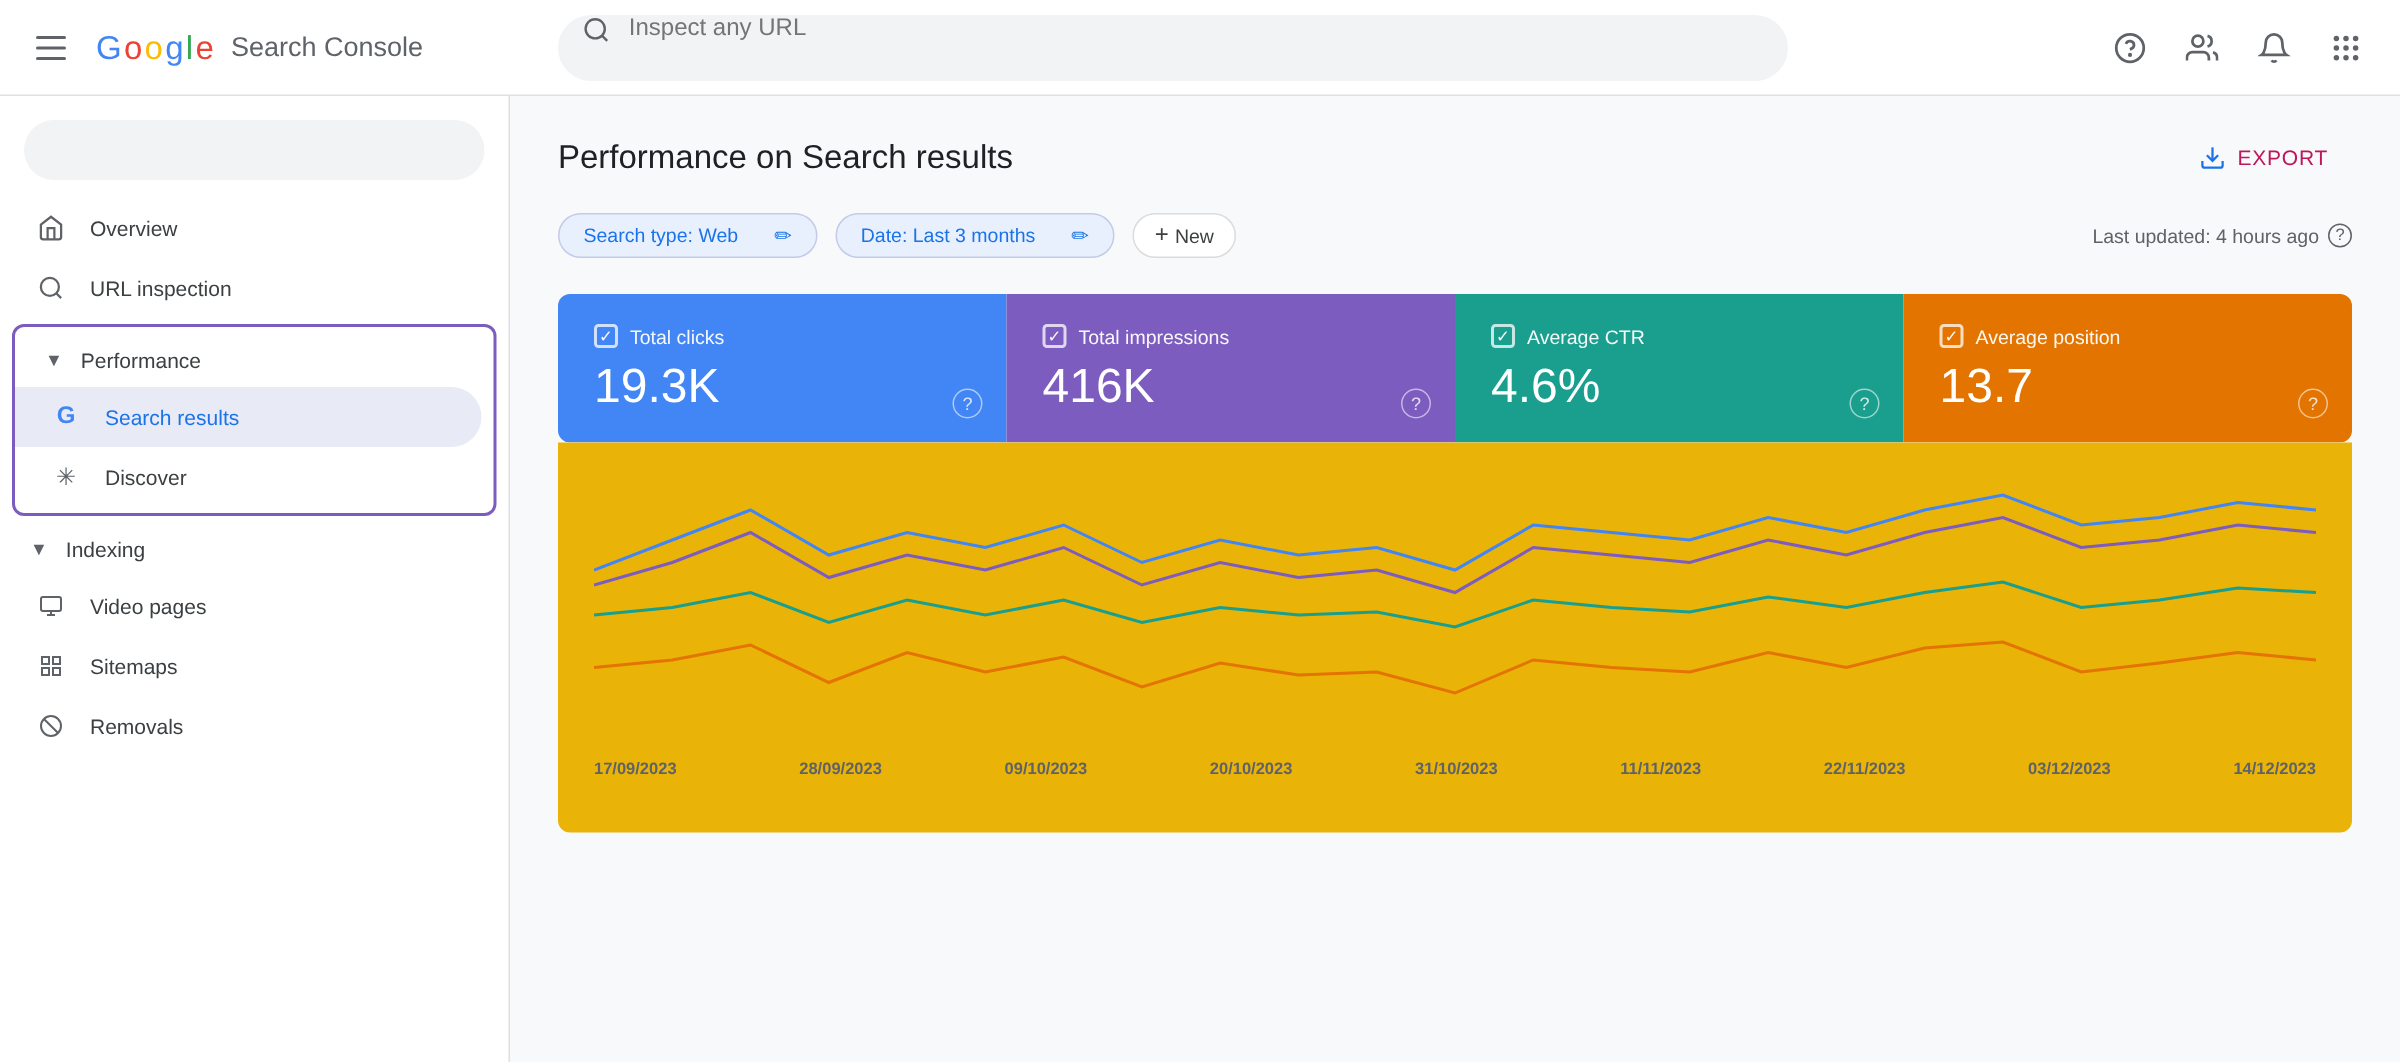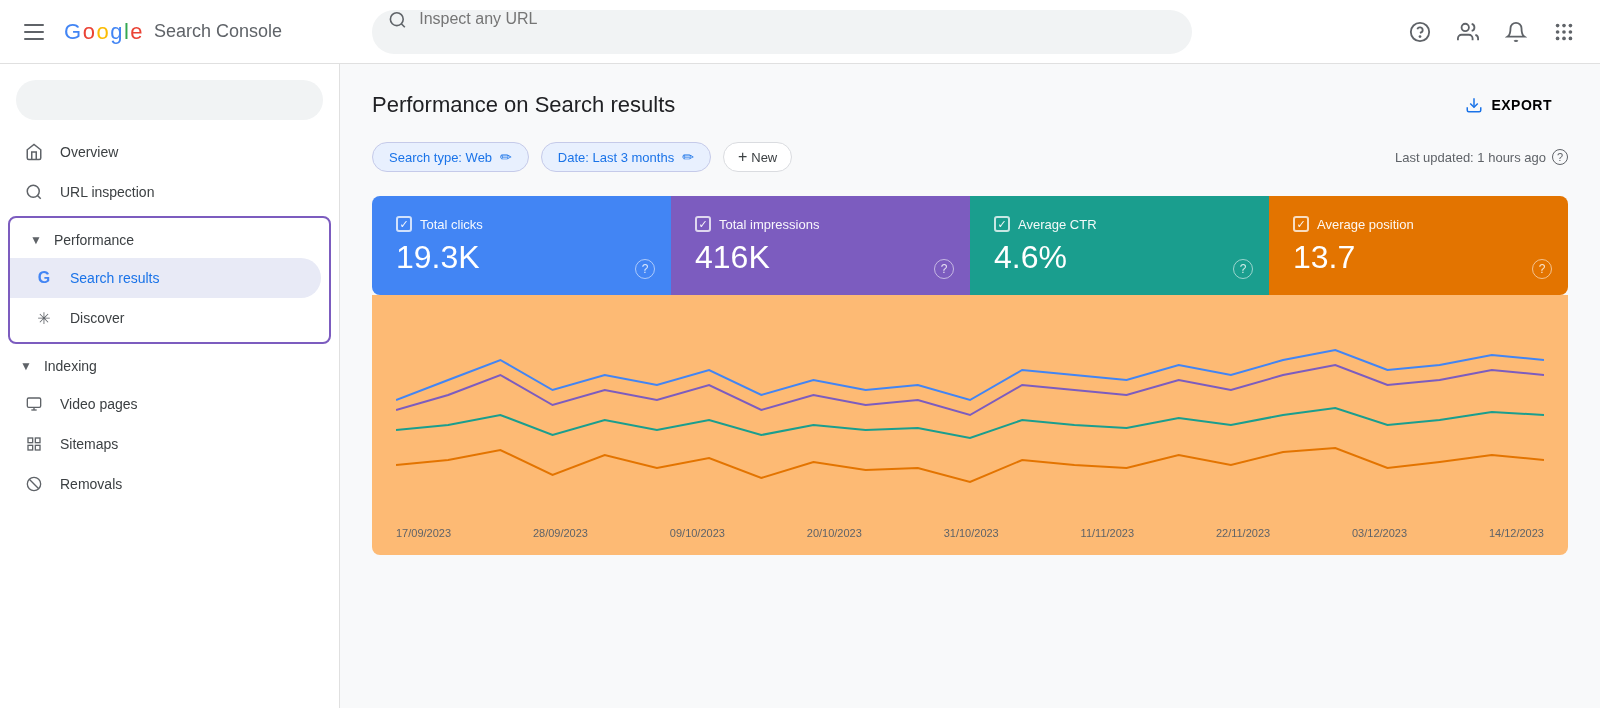--- a/index.html
+++ b/index.html
@@ -190,40 +190,40 @@
       font-weight: 400;
       color: #202124;
     }
     .export-btn {
       display: flex;
       align-items: center;
       gap: 8px;
       padding: 8px 16px;
       border: none;
       background: transparent;
-      color: #000000;
+      color: #be185d;
       font-size: 14px;
-      font-weight: 700;
+      font-weight: 400;
       cursor: pointer;
       text-transform: uppercase;
       letter-spacing: 0.5px;
     }
 
     
     .filters-bar {
       display: flex;
       align-items: center;
       gap: 12px;
       margin-bottom: 24px;
       flex-wrap: wrap;
     }
     .filter-chip {
       display: flex;
-      align-items: center;
-      gap: 8px;
+      align-items: flex-start;
+      gap: 24px;
       padding: 6px 16px;
       background: #e8f0fe;
       border: 1px solid #c5cae9;
       border-radius: 20px;
       font-size: 13px;
       color: #1a73e8;
       cursor: pointer;
     }
     .filter-chip .edit-icon { font-size: 14px; color: #1a73e8; }
     .add-filter {
@@ -299,25 +299,26 @@
       display: flex;
       align-items: center;
       justify-content: center;
       font-size: 12px;
       opacity: 0.8;
       cursor: pointer;
     }
 
     
     .chart-area {
-      background: #fdba74;
+      background: #eab308;
       border-radius: 0 0 8px 8px;
-      padding: 25px 24px 8px;
+      padding: 5px 24px 8px;
       height: 260px;
       position: relative;
+      font-weight: bold;
     }
     .chart-svg {
       width: 100%;
       height: 200px;
     }
     .chart-x-labels {
       display: flex;
       justify-content: space-between;
       padding: 4px 0;
       font-size: 11px;
@@ -502,21 +503,21 @@
       </div>
       <div class="filter-chip">
         <span>Date: Last 3 months</span>
         <span class="edit-icon">✏</span>
       </div>
       <div class="add-filter">
         <span style="font-size:16px;line-height:1;">+</span>
         <span>New</span>
       </div>
       <div class="last-updated">
-        <span>Last updated: 1 hours ago</span>
+        <span>Last updated: 4 hours ago</span>
         <span style="width:16px;height:16px;border-radius:50%;border:1px solid #5f6368;display:inline-flex;align-items:center;justify-content:center;font-size:11px;color:#5f6368;">?</span>
       </div>
     </div>
 
     <div class="metric-cards">
 
       <div class="metric-card blue">
         <div class="metric-card-header">
           <div class="checkbox-icon">✓</div>
           <span>Total clicks</span>

